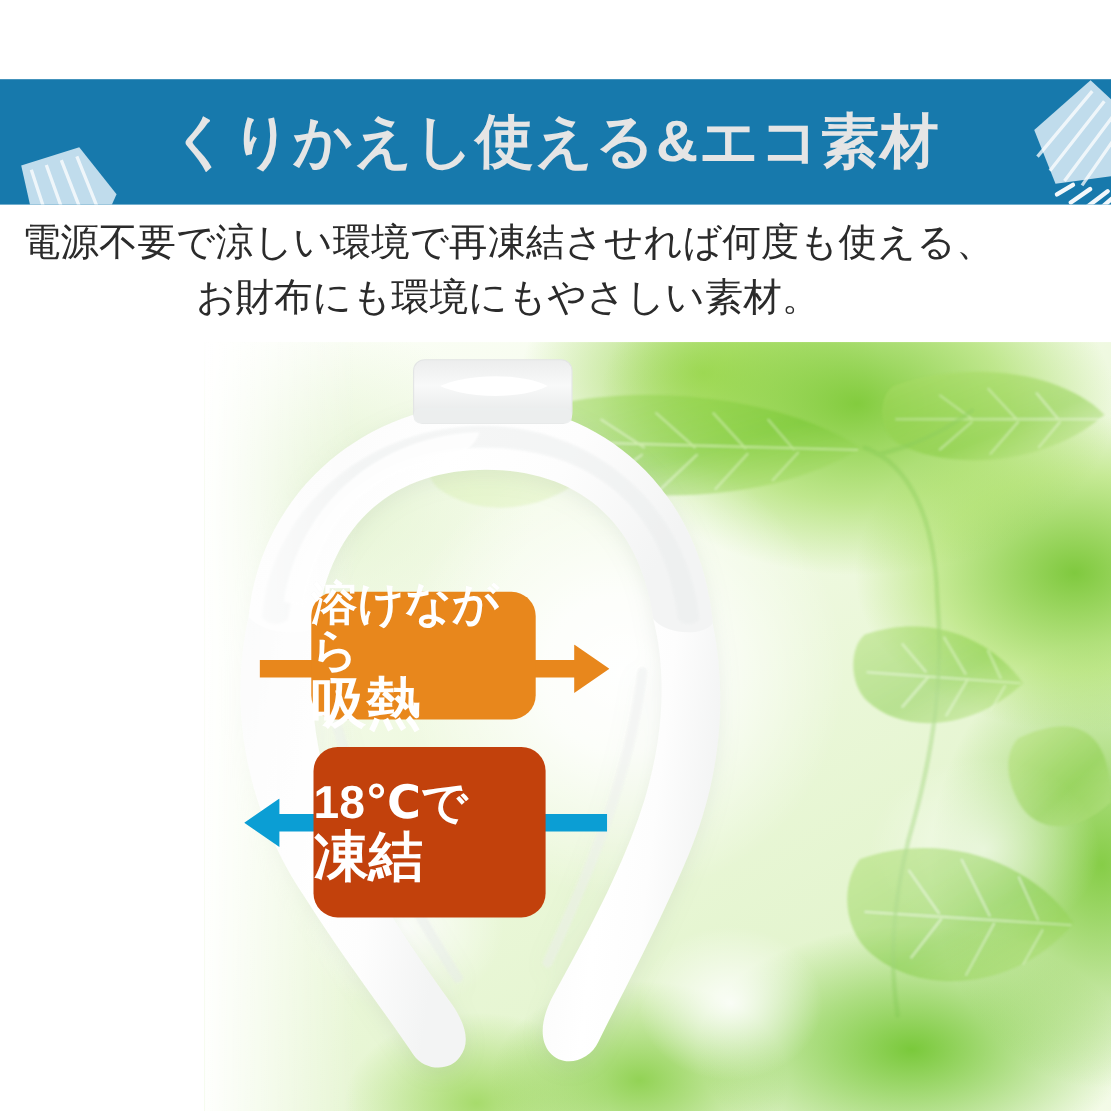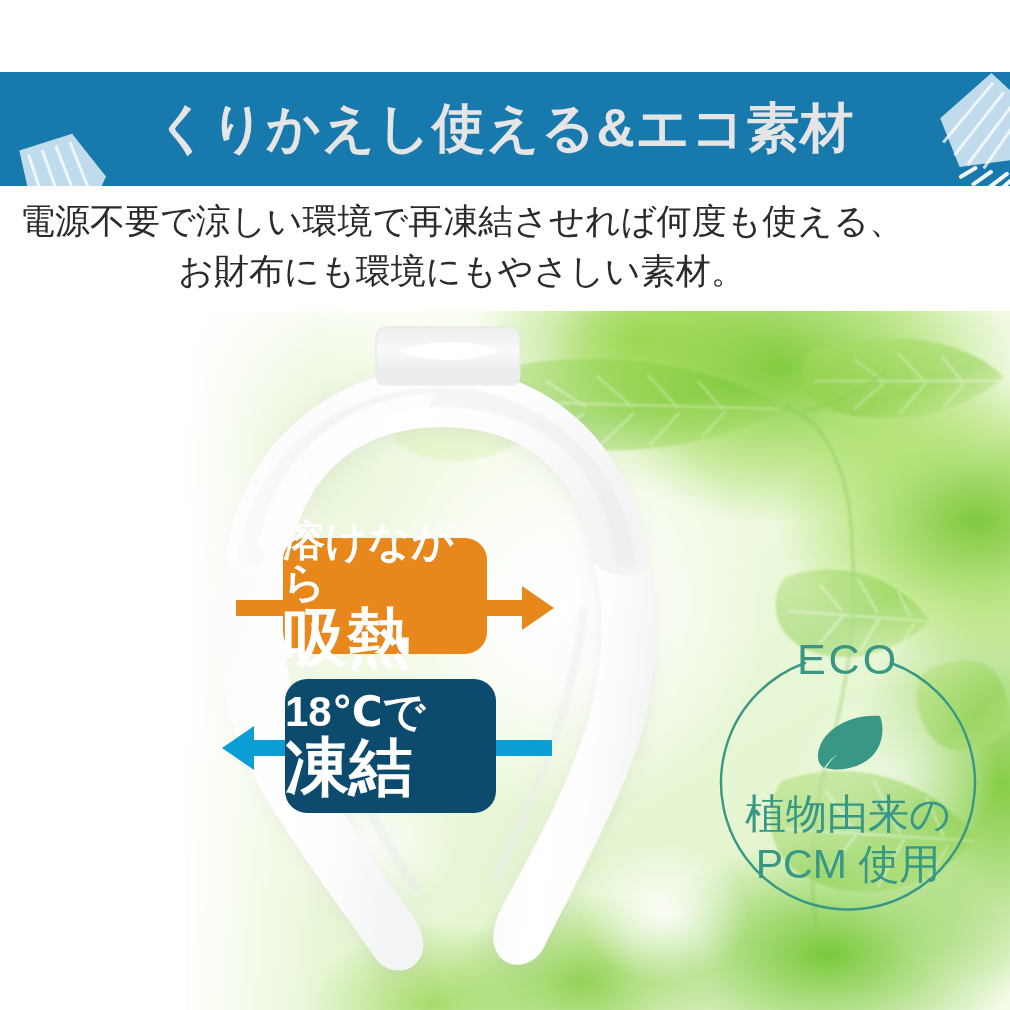--- a/index.html
+++ b/index.html
@@ -75,25 +75,25 @@
     border-radius:22px;
     display:flex;flex-direction:column;align-items:flex-start;justify-content:center;
     color:#fff;
     z-index:6;
   }
   .box .small{
     font-size:42px;font-weight:700;line-height:1;letter-spacing:0px;
     text-shadow:0 0 1px rgba(0,0,0,.05);
   }
   .box .big{
-    font-size:64px;font-weight:900;line-height:1.02;letter-spacing:0px;margin-top:2px;
+    font-size:50px;font-weight:900;line-height:1.02;letter-spacing:0px;margin-top:2px;
   }
 
   .cal-orange{left:283px;top:538px;width:204px;height:116px;background:#e8871c;}
-  .cal-blue  {left:285px;top:679px;width:211px;height:134px;background:#0c4a6e;}
+  .cal-blue  {left:285px;top:679px;width:211px;height:155px;background:#c2410c;}
 
   .orange-arrow{position:absolute;left:236px;top:586px;z-index:5;}
   .blue-arrow  {position:absolute;left:222px;top:726px;z-index:5;}
 
   
   .eco{
     position:absolute;left:715px;top:649px;width:266px;height:266px;z-index:7;
   }
   .eco-ring{
     position:absolute;left:0;top:0;width:266px;height:266px;
@@ -329,32 +329,14 @@
   <span class="blue-arrow">
     <svg width="330" height="44" viewBox="0 0 330 44">
       <path d="M330 14 H32 V0 L0 22 L32 44 V30 H330 Z" fill="#0b9ed4"></path>
     </svg>
   </span>
   <div class="box cal-blue">
     <span class="small">18℃で</span>
     <span class="big">凍結</span>
   </div>
 
-  <div class="eco">
-    <svg class="eco-ring" width="266" height="266" viewBox="0 0 266 266">
-
-      <path d="M 90 14
-               A 127 127 0 1 0 176 14" fill="none" stroke="#389785" stroke-width="2.4" stroke-linecap="round"></path>
-    </svg>
-    <div class="eco-label">ECO</div>
-    <span class="eco-leaf">
-      <svg width="76" height="62" viewBox="0 0 76 62">
-        <path d="M70 4 C44 2 18 14 10 34 C6 44 8 52 14 56 C22 44 38 32 62 24
-                 C40 30 24 42 16 56 C30 60 52 56 64 42 C74 30 74 14 70 4 Z" fill="#389785"></path>
-      </svg>
-    </span>
-    <div class="eco-text">
-      <span>植物由来の</span>
-      <span class="l2">PCM 使用</span>
-    </div>
-  </div>
 
 </div>
 
 </body></html>

